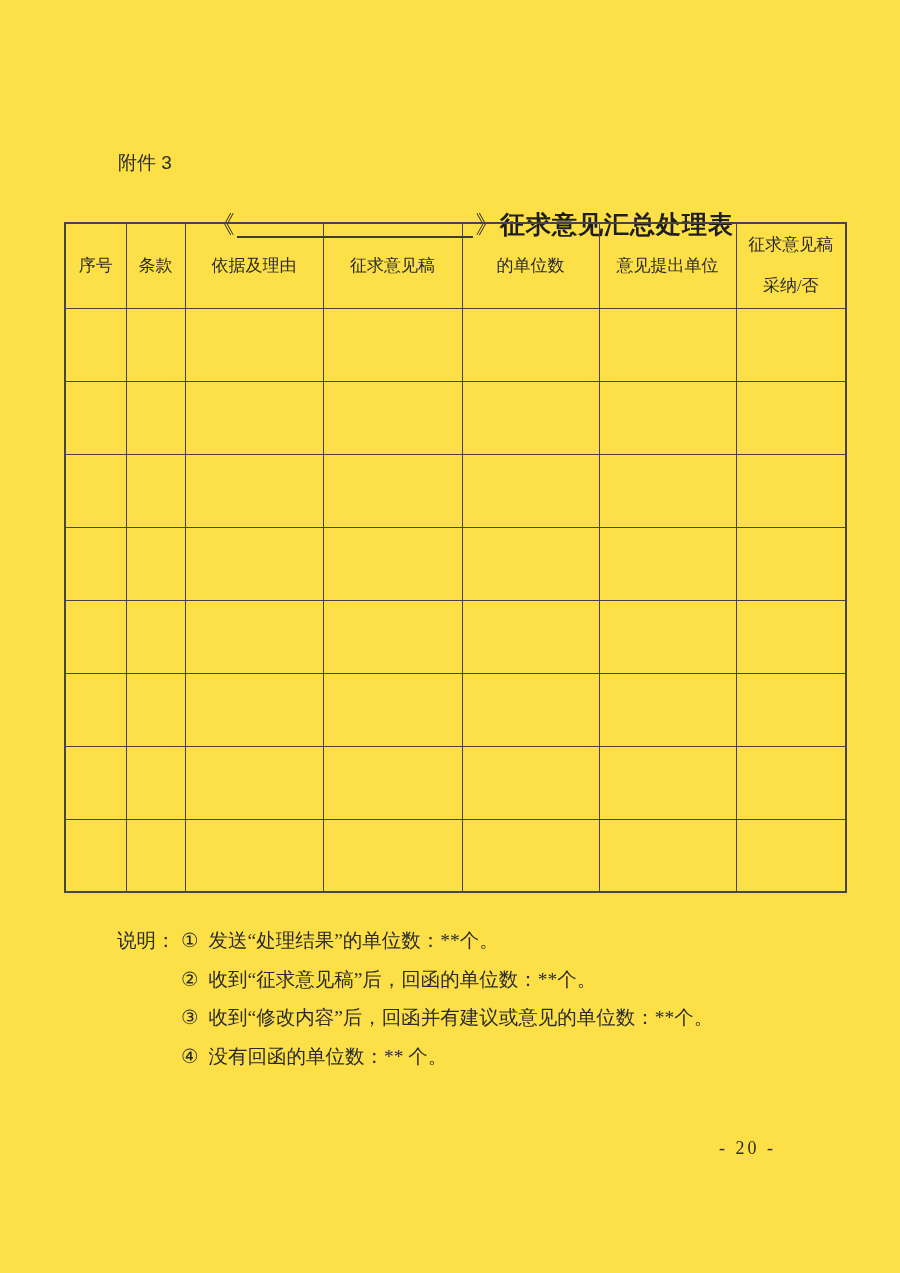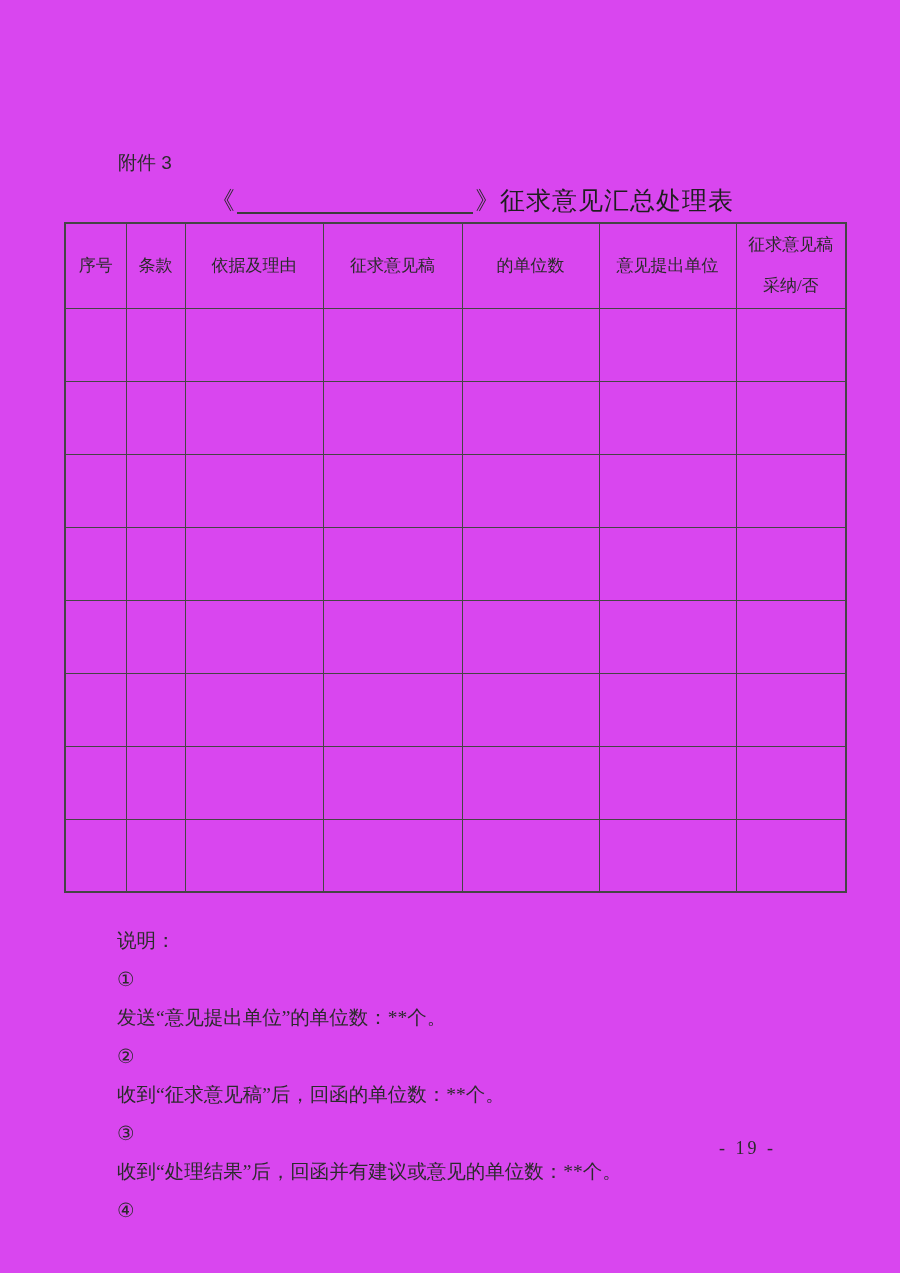--- a/index.html
+++ b/index.html
@@ -1,61 +1,61 @@
 <!DOCTYPE html>
 <html><head>
 <meta charset="utf-8">
 <style>
   * { margin:0; padding:0; box-sizing:border-box; }
   html,body { margin:0; padding:0; background:#f7f7f5; }
   .paper {
     position:relative;
     width:900px; height:1273px;
-    background:#d946ef;
+    background:#fde047;
     font-family:"Liberation Serif", serif;
     color:#262626;
     overflow:hidden;
   }
   .attachment-label {
     position:absolute; left:118px; top:150px;
     font-family:"Liberation Sans", sans-serif;
     font-size:19px; color:#2b2b2b;
   }
   .title-row {
     position:absolute; left:210px; top:186px;
     display:flex; align-items:flex-end;
     font-size:25px; line-height:30px; white-space:nowrap;
   }
   .title-bracket { font-weight:400; color:#2b2b2b; }
   .title-blank {
     display:inline-block; width:236px; height:26px;
     border-bottom:2px solid #3c3c3c; margin:0 2px 2px 2px;
   }
-  .doc-title { font-weight:normal; color:#1e1e1e; letter-spacing:1px; }
+  .doc-title { font-weight:bold; color:#1e1e1e; letter-spacing:1px;margin-top:24px; }
   table.comments-table {
     position:absolute; left:64px; top:222px;
     width:781px; border-collapse:collapse; table-layout:fixed;
     border:2px solid #454545;
     background:transparent;
   }
   .comments-table th, .comments-table td {
     border:1px solid #454545;
     text-align:center; vertical-align:middle;
     font-weight:normal; font-size:17px; color:#2b2b2b;
     padding:0;
   }
   .comments-table thead tr { height:85px; }
   .comments-table tbody tr { height:73px; }
   .result-header div { line-height:1.2; }
   .result-header .gap { height:21px; }
   .notes {
     position:absolute; left:117px; top:922px;
     font-size:19.5px; color:#2b2b2b; white-space:nowrap;
   }
-  .note-line { display:flex; line-height:38.5px;flex-direction:column; }
+  .note-line { display:flex; line-height:38.5px; }
   .note-label { width:64px; }
   .note-spacer { width:64px; }
   .note-marker { margin-right:10px; }
   .page-number {
     position:absolute; left:719px; top:1138px;
     font-size:18px; letter-spacing:3px; color:#2b2b2b;
   }
 </style>
 </head>
 <body>
@@ -169,33 +169,34 @@
           <td></td>
           <td></td>
         </tr>
     </tbody>
   </table>
 
   <div class="notes">
     <div class="note-line">
       <span class="note-label">说明：</span>
       <span class="note-marker">①</span>
-      <span>发送“意见提出单位”的单位数：**个。</span>
+      <span>发送“处理结果”的单位数：**个。</span>
     </div>
     <div class="note-line">
       <span class="note-spacer"></span>
       <span class="note-marker">②</span>
       <span>收到“征求意见稿”后，回函的单位数：**个。</span>
     </div>
     <div class="note-line">
       <span class="note-spacer"></span>
       <span class="note-marker">③</span>
-      <span>收到“处理结果”后，回函并有建议或意见的单位数：**个。</span>
+      <span>收到“修改内容”后，回函并有建议或意见的单位数：**个。</span>
     </div>
     <div class="note-line">
       <span class="note-spacer"></span>
       <span class="note-marker">④</span>
+      <span>没有回函的单位数：** 个。</span>
     </div>
   </div>
 
-  <div class="page-number">- 19 -</div>
+  <div class="page-number">- 20 -</div>
 
 </div>
 
 </body></html>

